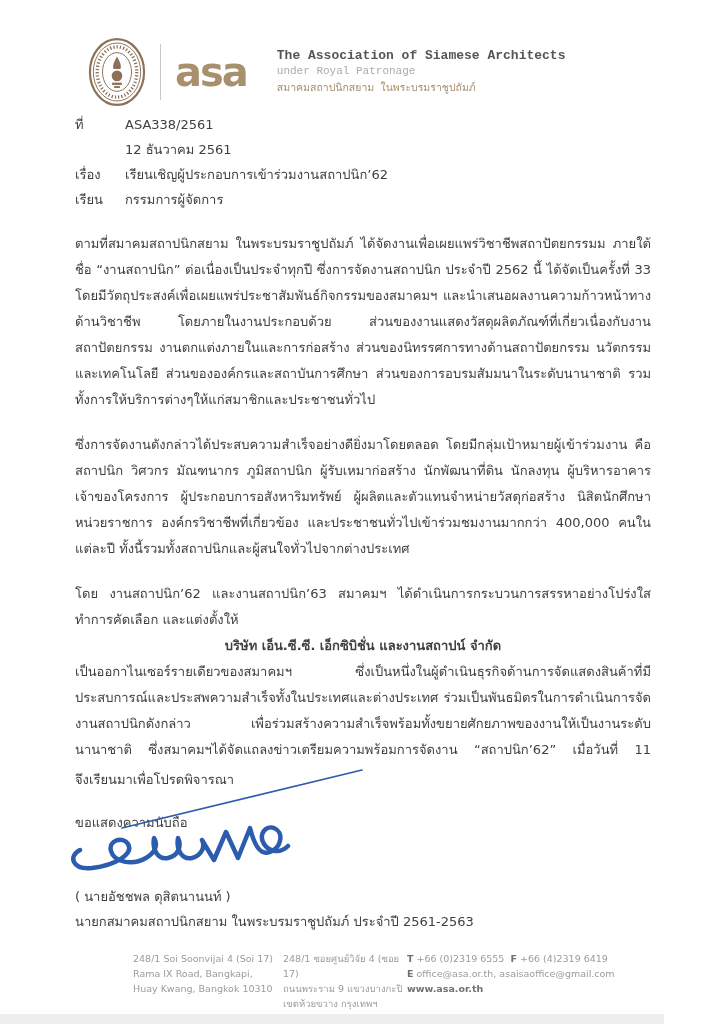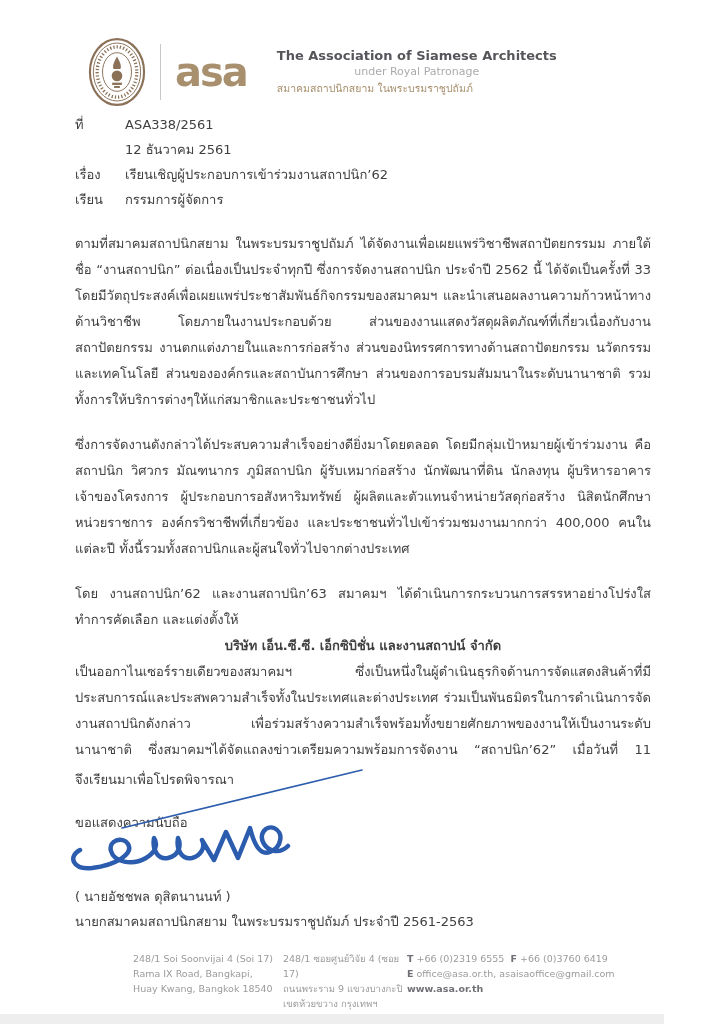--- a/index.html
+++ b/index.html
@@ -10,23 +10,23 @@
     color:#3f3f3f; overflow:hidden;
   }
   
   .header { position:absolute; top:34px; left:88px; height:76px; display:flex; align-items:center; }
   .emblem { width:58px; height:72px; flex:0 0 auto; }
   .hdr-divider { width:1px; height:56px; background:#c8c8c8; margin:0 14px 0 14px; }
   .asa-logo {
     font-size:40px; font-weight:800; color:#a8906e; letter-spacing:-2px;
     line-height:1; padding-right:30px; font-family:"DejaVu Sans",sans-serif;
   }
-  .org-block { display:flex; flex-direction:column; gap:2px; }
+  .org-block { display:flex; flex-direction:column; gap:2px;font-family:Liberation Mono, monospace; }
   .org-en { font-size:13px; font-weight:bold; color:#55565a; }
-  .org-sub { font-size:11px; color:#a9abae;text-align:center; }
+  .org-sub { font-size:11px; color:#a9abae; }
   .org-th { font-size:10.5px; color:#a8906e; }
   
   .content {
     position:absolute; top:112px; left:75px; width:576px; height:648px;
     font-size:13px; line-height:26px; overflow:hidden;
   }
   .meta-row { display:flex; line-height:25px; }
   .meta-label { width:50px; flex:0 0 auto; }
   .meta-value { flex:1; }
   p.para { text-align:justify; margin-top:19px; overflow-wrap:break-word; }
@@ -110,33 +110,33 @@
 
   <div class="sig-name-block">
     <div>( นายอัชชพล  ดุสิตนานนท์  )</div>
     <div>นายกสมาคมสถาปนิกสยาม ในพระบรมราชูปถัมภ์ ประจำปี 2561-2563</div>
   </div>
 
   <div class="footer">
     <div class="f-col1">
       <div>248/1 Soi Soonvijai 4 (Soi 17)</div>
       <div>Rama IX Road, Bangkapi,</div>
-      <div>Huay Kwang, Bangkok 18540</div>
+      <div>Huay Kwang, Bangkok 10310</div>
     </div>
     <div class="f-col2">
       <div>248/1 ซอยศูนย์วิจัย 4 (ซอย 17)</div>
       <div>ถนนพระราม 9 แขวงบางกะปิ</div>
       <div>เขตห้วยขวาง กรุงเทพฯ 10310</div>
     </div>
     <div class="f-col3">
       <div>
         <span class="f-bold">T</span>
         <span>+66 (0)2319 6555</span>
         &nbsp;<span class="f-bold">F</span>
-        <span>+66 (0)3760 6419</span>
+        <span>+66 (4)2319 6419</span>
       </div>
       <div>
         <span class="f-bold">E</span>
         <span>office@asa.or.th, asaisaoffice@gmail.com</span>
       </div>
       <div class="f-web">www.asa.or.th</div>
     </div>
   </div>
 
   <div class="bottom-bar"></div>

